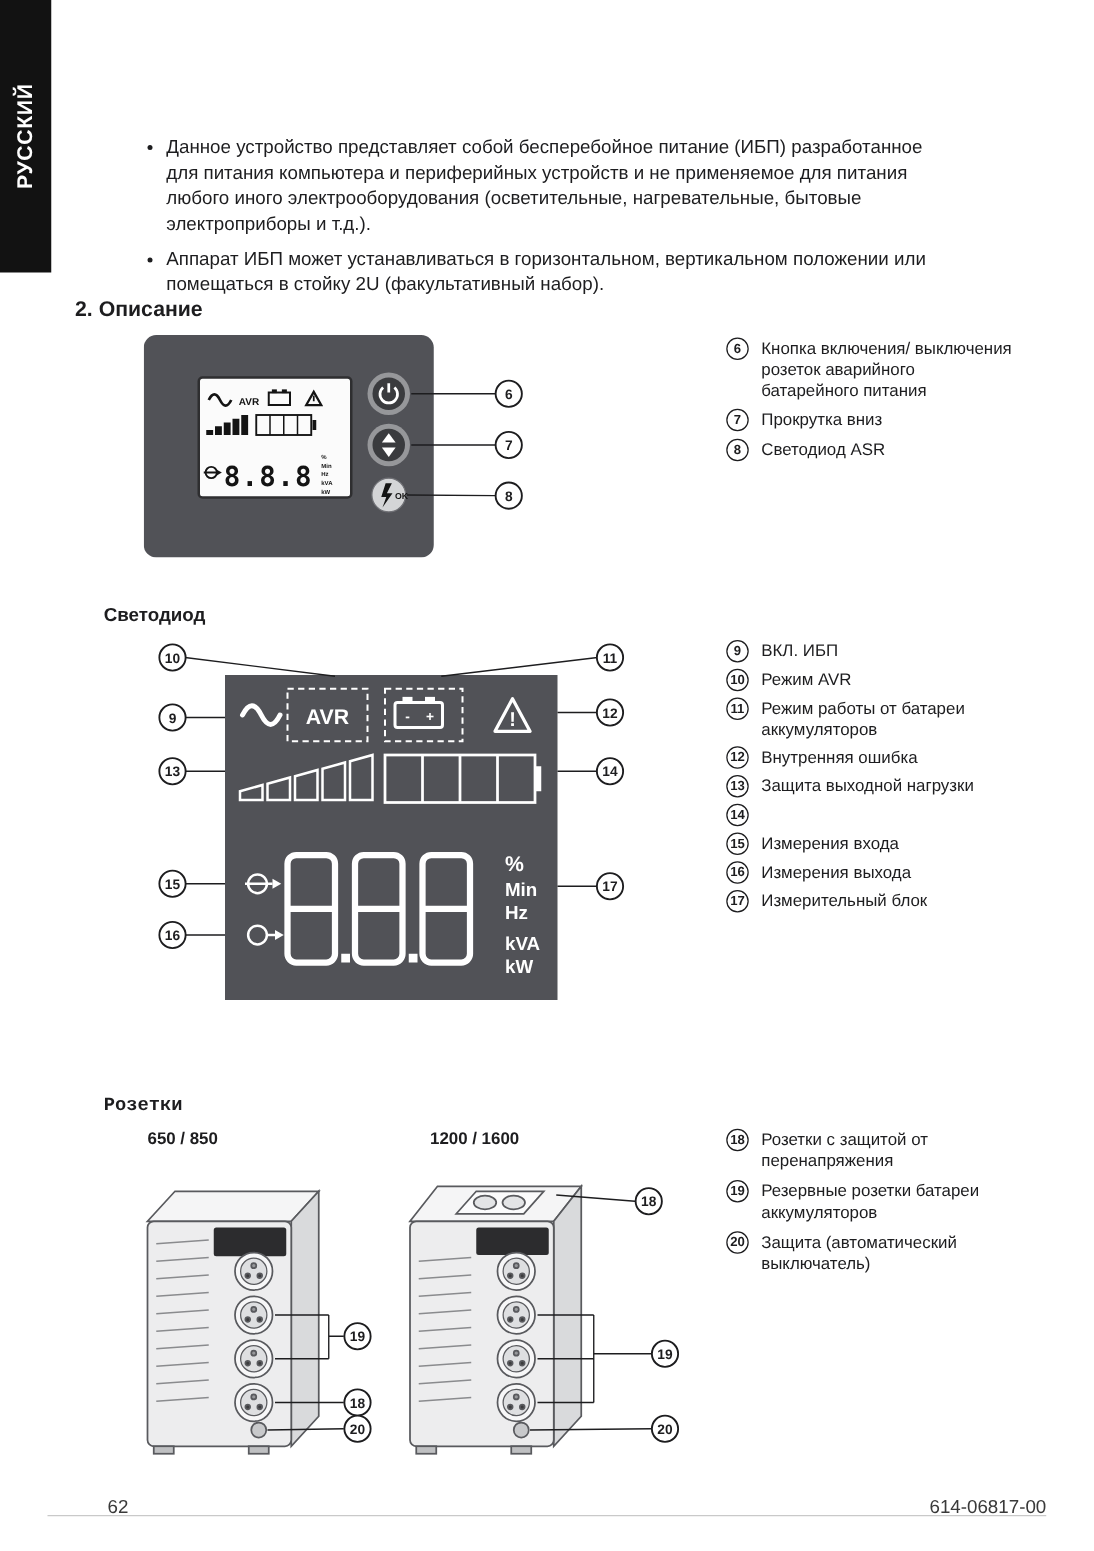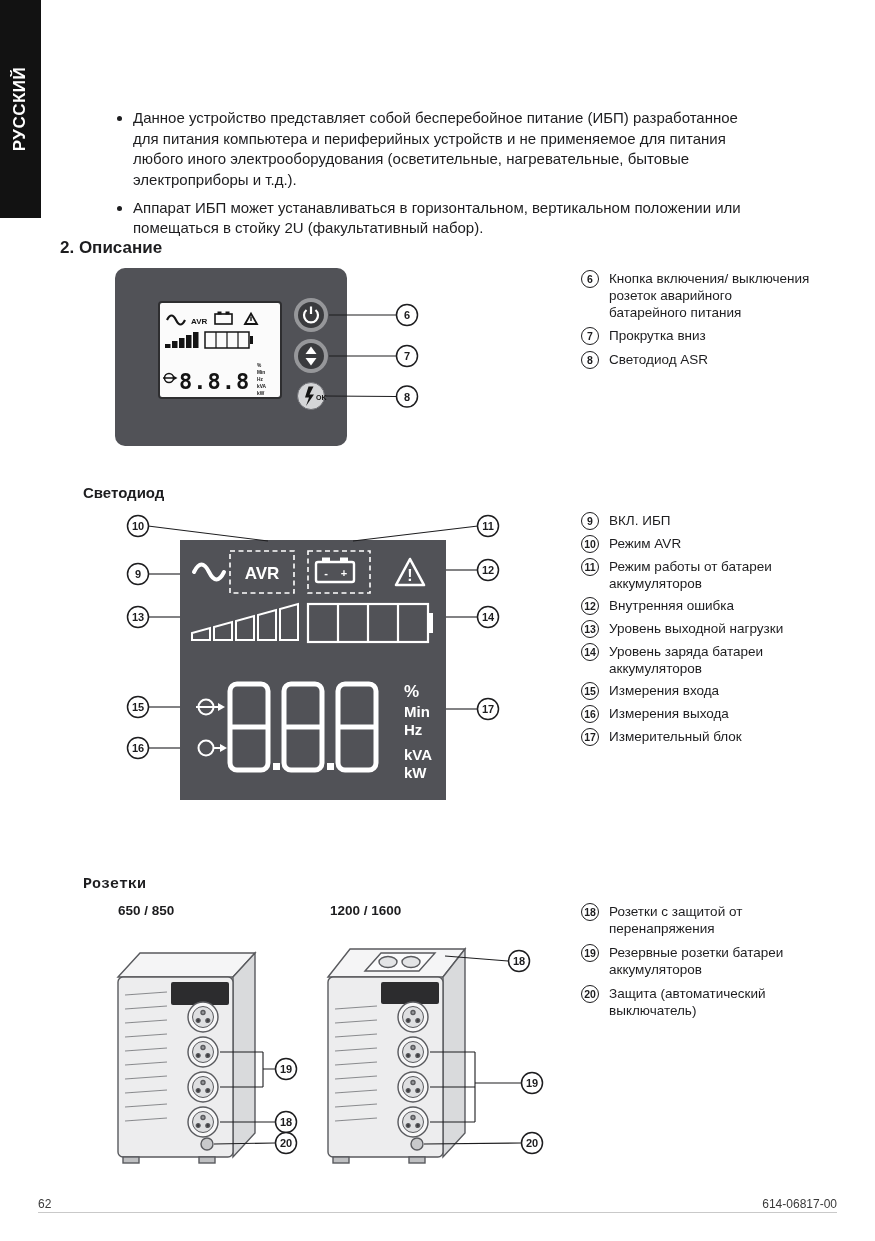--- a/index.html
+++ b/index.html
@@ -36,21 +36,21 @@
   .sec2-title { position: absolute; left: 60px; top: 238px; }
 
   .led-heading, .outlets-heading {
     position: absolute; left: 83px; font-size: 15px; font-weight: bold;
   }
   .led-heading { top: 484px; }
   .outlets-heading { top: 876px; font-family: Liberation Mono, monospace; }
 
   .model-label { position: absolute; top: 903px; font-size: 13.5px; font-weight: bold; }
   .model-left  { left: 118px; }
-  .model-right { left: 330px; text-align: right; }
+  .model-right { left: 344px; text-align: right; }
 
   .panel-svg   { position: absolute; left: 115px; top: 268px; }
   .led-svg     { position: absolute; left: 118px; top: 512px; }
   .devices-svg { position: absolute; left: 83px;  top: 925px; }
 
   
   .legend { position: absolute; left: 581px; width: 232px; }
   .legend-panel   { top: 270px; }
   .legend-led     { top: 512px; }
   .legend-outlets { top: 903px; }
@@ -60,21 +60,21 @@
   .co-num {
     flex: 0 0 18px; width: 18px; height: 18px;
     border: 1.5px solid #1d1d1f; border-radius: 50%;
     display: flex; align-items: center; justify-content: center;
     font-size: 10.5px; font-weight: bold; line-height: 1;
   }
   .legend-text { font-size: 13.5px; line-height: 1.26; }
 
   
   .footer-rule { position: absolute; left: 38px; right: 38px; top: 1212px; height: 1px; background: #c9c9c9; }
-  .footer-num  { position: absolute; top: 1197px; font-size: 12px; color: #3a3a3a; }
+  .footer-num  { position: absolute; top: 1197px; font-size: 15px; color: #3a3a3a; margin-left: 48px; }
   .footer-left  { left: 38px; }
   .footer-right { right: 38px; }
 
   
   .co-c { fill: #fff; stroke: #1d1d1f; stroke-width: 1.5; }
   .co-t { font-family: "Liberation Sans", sans-serif; font-size: 11px; font-weight: bold; fill: #1d1d1f; text-anchor: middle; }
   .leader line, .leader path { stroke: #1d1d1f; stroke-width: 1.1; fill: none; }
   .dash { fill: none; stroke: #fff; stroke-width: 1.6; stroke-dasharray: 5 3.5; }
   .avr-t  { font-family: "Liberation Sans", sans-serif; font-weight: bold; font-size: 17px; fill: #fff; text-anchor: middle; }
   .bat-t  { font-family: "Liberation Sans", sans-serif; font-weight: bold; font-size: 11px; fill: #fff; text-anchor: middle; }
@@ -330,25 +330,24 @@
   <div class="legend-item">
       <span class="co-num">11</span>
       <span class="legend-text">Режим работы от батареи аккумуляторов</span>
     </div>
   <div class="legend-item">
       <span class="co-num">12</span>
       <span class="legend-text">Внутренняя ошибка</span>
     </div>
   <div class="legend-item">
       <span class="co-num">13</span>
-      <span class="legend-text">Уровень выходной нагрузки</span>
+      <span class="legend-text">Защита выходной нагрузки</span>
     </div>
   <div class="legend-item">
       <span class="co-num">14</span>
-      <span class="legend-text">Уровень заряда батареи аккумуляторов</span>
     </div>
   <div class="legend-item">
       <span class="co-num">15</span>
       <span class="legend-text">Измерения входа</span>
     </div>
   <div class="legend-item">
       <span class="co-num">16</span>
       <span class="legend-text">Измерения выхода</span>
     </div>
   <div class="legend-item">

